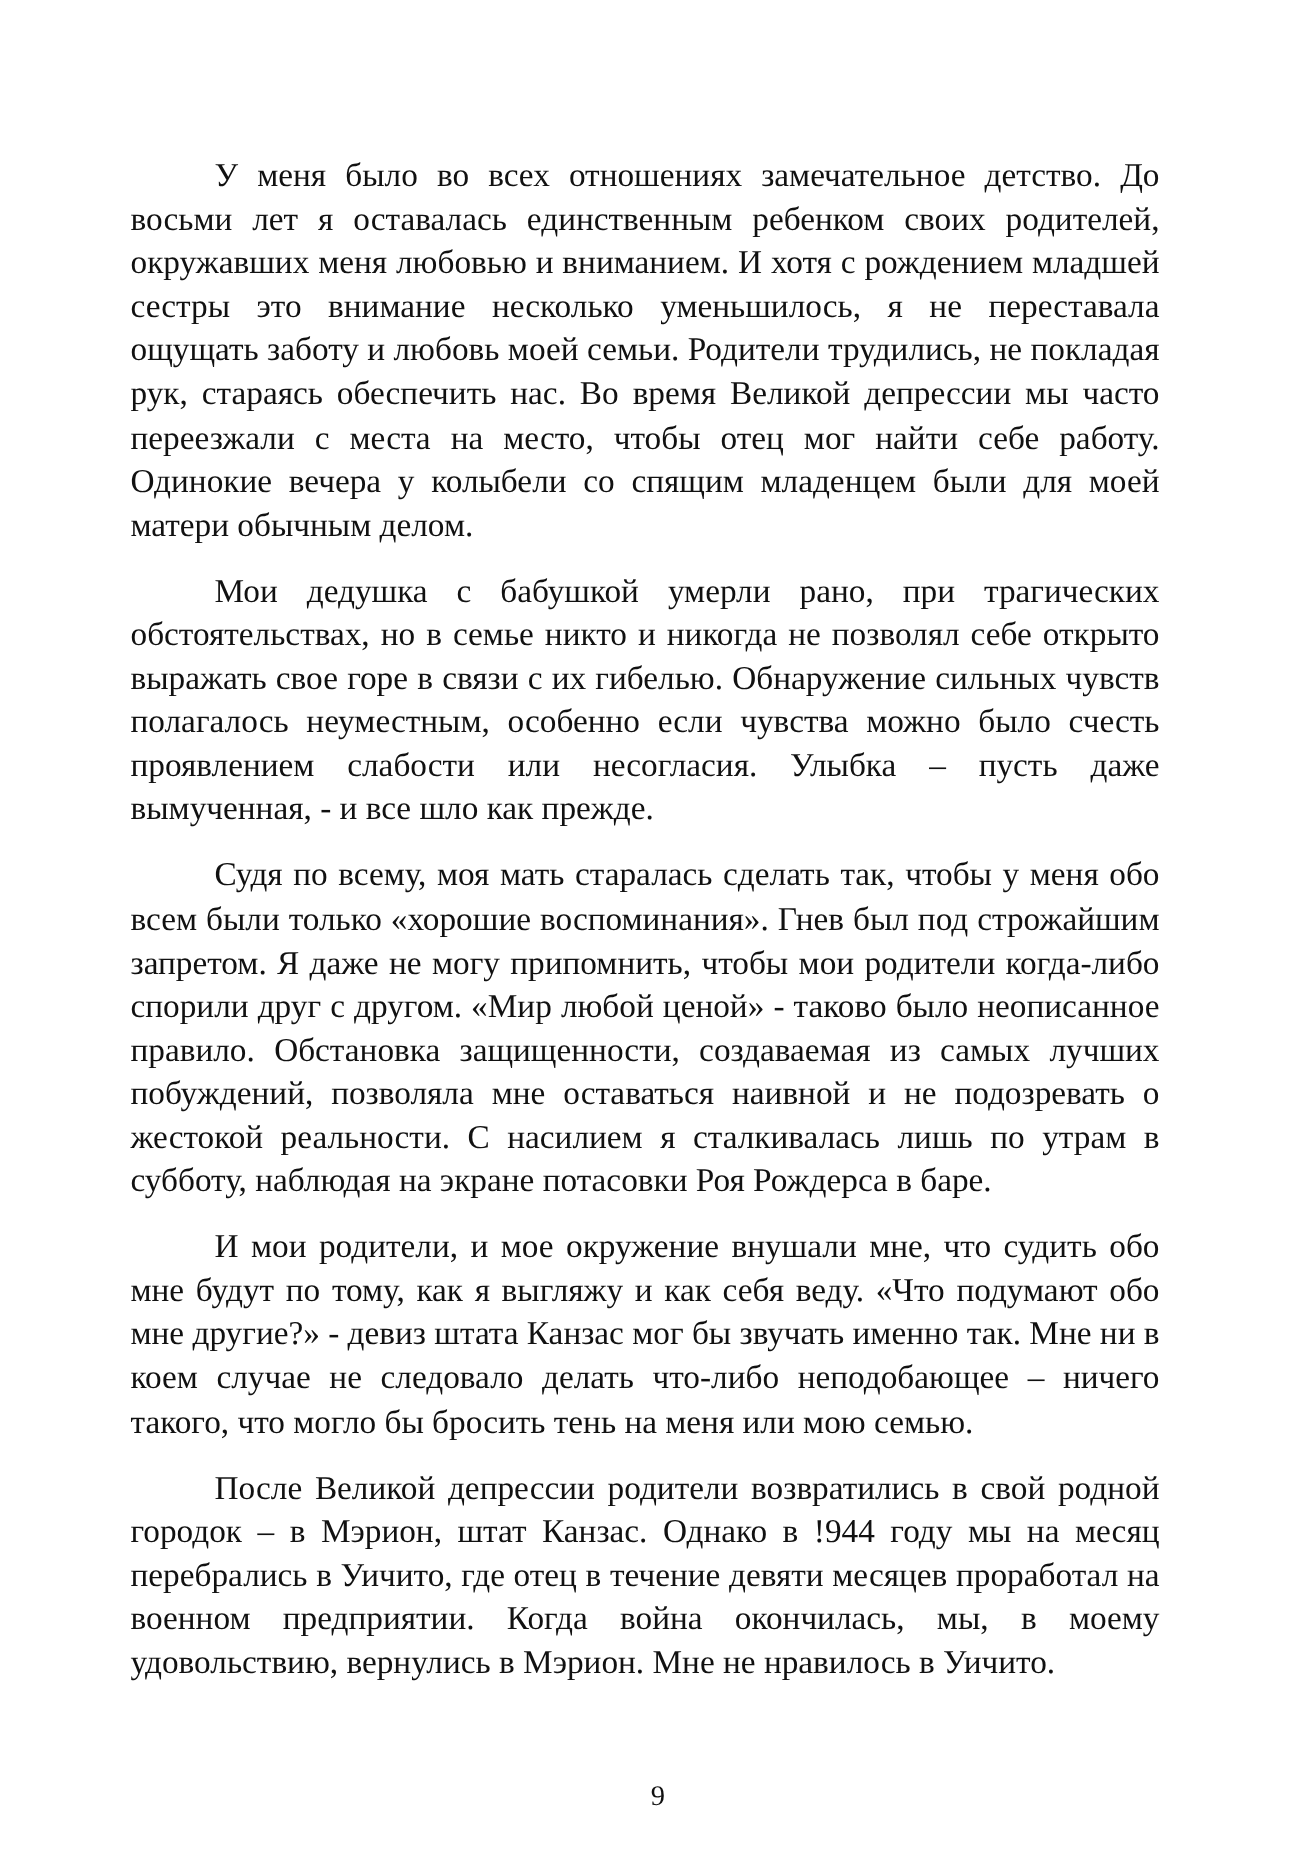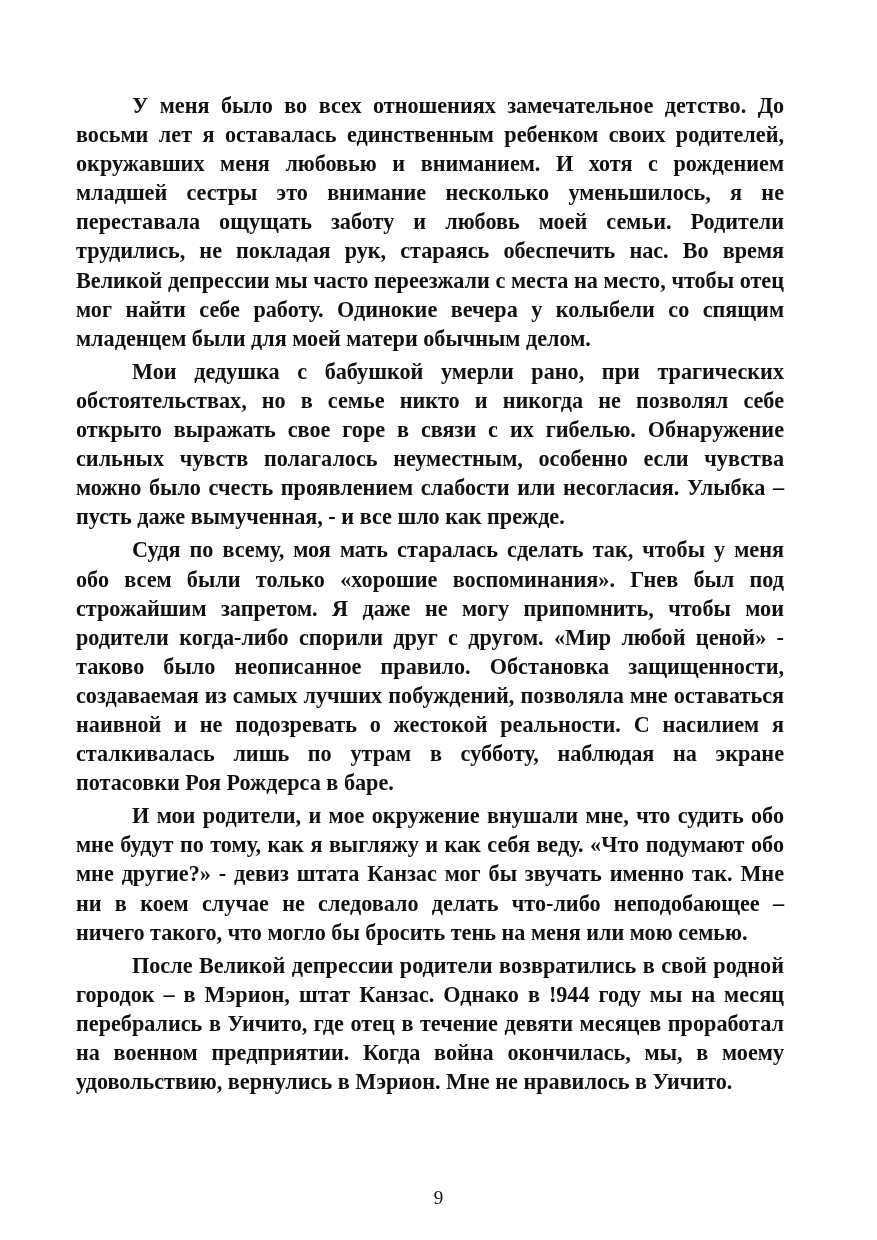--- a/index.html
+++ b/index.html
@@ -17,24 +17,23 @@
       position: absolute;
       left: 72px;
       top: 87px;
       width: 716px;
       font-family: "Liberation Serif", "DejaVu Serif", serif;
       font-size: 22.2px;
       line-height: 29.1px;
       color: #111111;
     }
     .para {
-      margin: 4px;
+      margin: 15px;
       text-align: justify;
       text-indent: 56px;
-      font-weight: bold;
     }
     .page-number {
       position: absolute;
       left: 0;
       width: 877px;
       top: 1187px;
       text-align: center;
       font-family: "Liberation Serif", "DejaVu Serif", serif;
       font-size: 19px;
       color: #111111;

